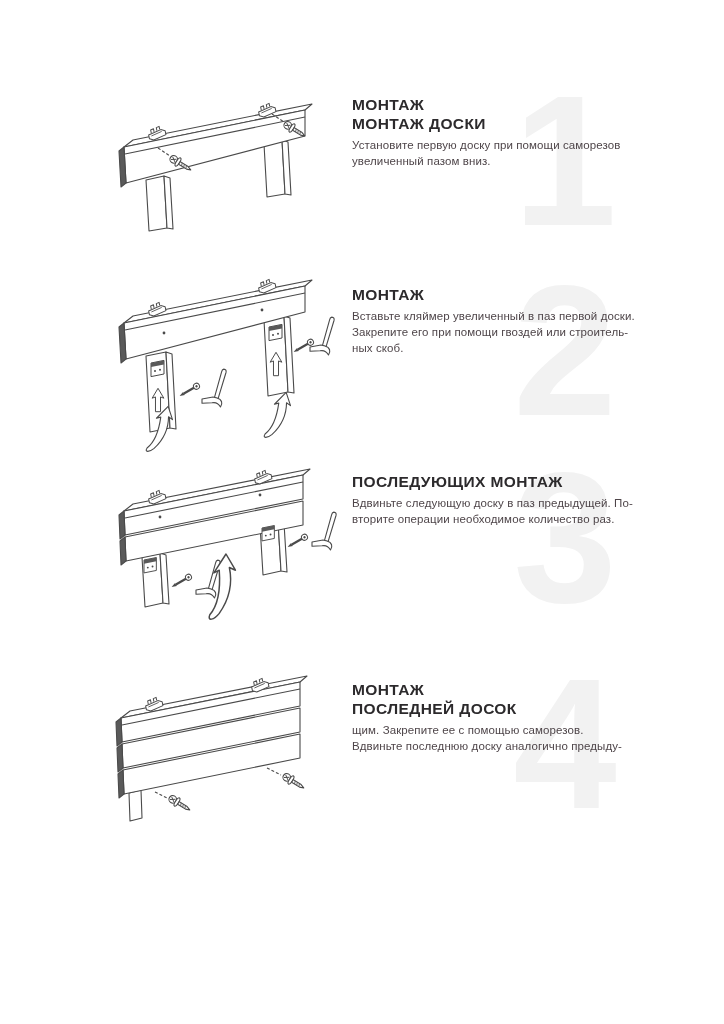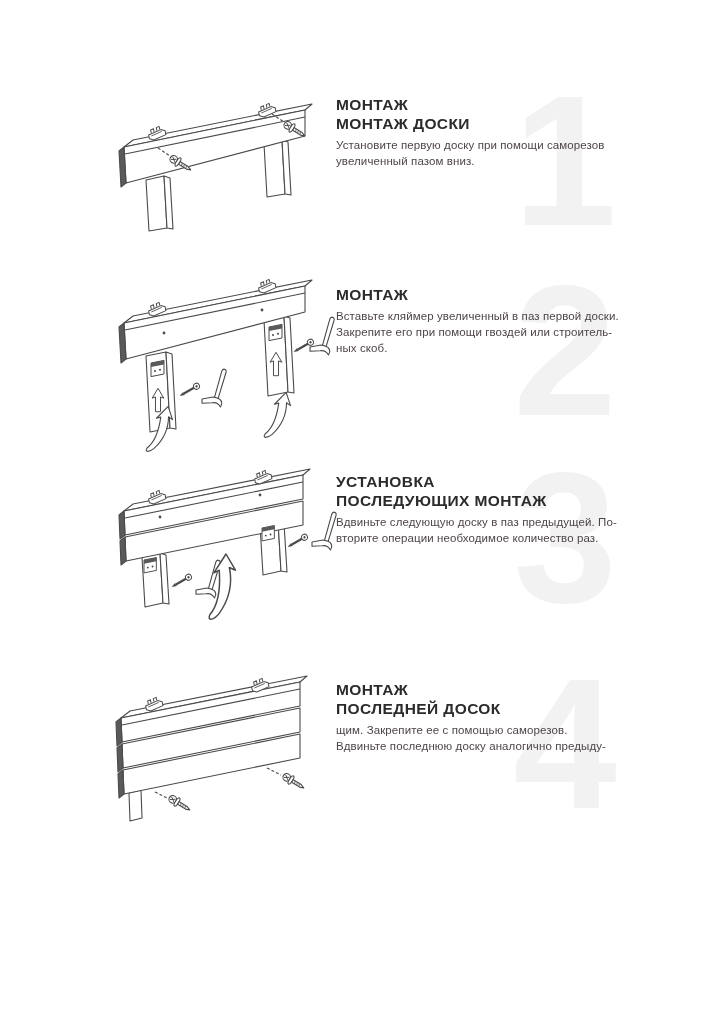--- a/index.html
+++ b/index.html
@@ -8,21 +8,21 @@
     font-family:"Liberation Sans",sans-serif;
   }
   .step{position:absolute;left:0;width:724px;}
   .bignum{
     position:absolute;left:492px;top:2px;width:146px;text-align:center;
     font-size:186px;line-height:148px;font-weight:700;color:#f2f2f2;z-index:0;
     user-select:none;
   }
   .illo{position:absolute;z-index:1;}
   .illo svg{display:block;}
-  .text{position:absolute;left:336px;top:10px;width:292px;z-index:1;}
+  .text{position:absolute;left:352px;top:10px;width:292px;z-index:1;}
   .step-title{margin:0;font-size:15.5px;line-height:19px;font-weight:700;color:#2c2a2c;letter-spacing:.4px;}
   .step-title span{display:block;}
   .step-body{margin:4px 0 0 0;font-size:11.5px;line-height:16px;color:#4e4549;letter-spacing:.1px;}
   .step-body span{display:block;}
 </style>
 </head>
 <body>
 
 <svg width="0" height="0" style="position:absolute" aria-hidden="true">
   <defs>
@@ -187,21 +187,20 @@
         <use href="#sym-nail" transform="translate(84,116) rotate(-30)"></use>
         <use href="#sym-nail" transform="translate(200,76) rotate(-30)"></use>
         <use href="#sym-hammer" transform="translate(110,128)"></use>
         <use href="#sym-hammer" transform="translate(226,80)"></use>
         <use href="#sym-swoosh" transform="translate(128,116) scale(1.35)"></use>
       </g>
     </svg>
   </div>
   <div class="text">
     <h2 class="step-title">
-      <span>УСТАНОВКА</span>
       <span>ПОСЛЕДУЮЩИХ МОНТАЖ</span>
     </h2>
     <p class="step-body">
       <span>Вдвиньте следующую доску в паз предыдущей. По-</span>
       <span>вторите операции необходимое количество раз.</span>
     </p>
   </div>
 </section>
 
 <section class="step" style="top:668px">

